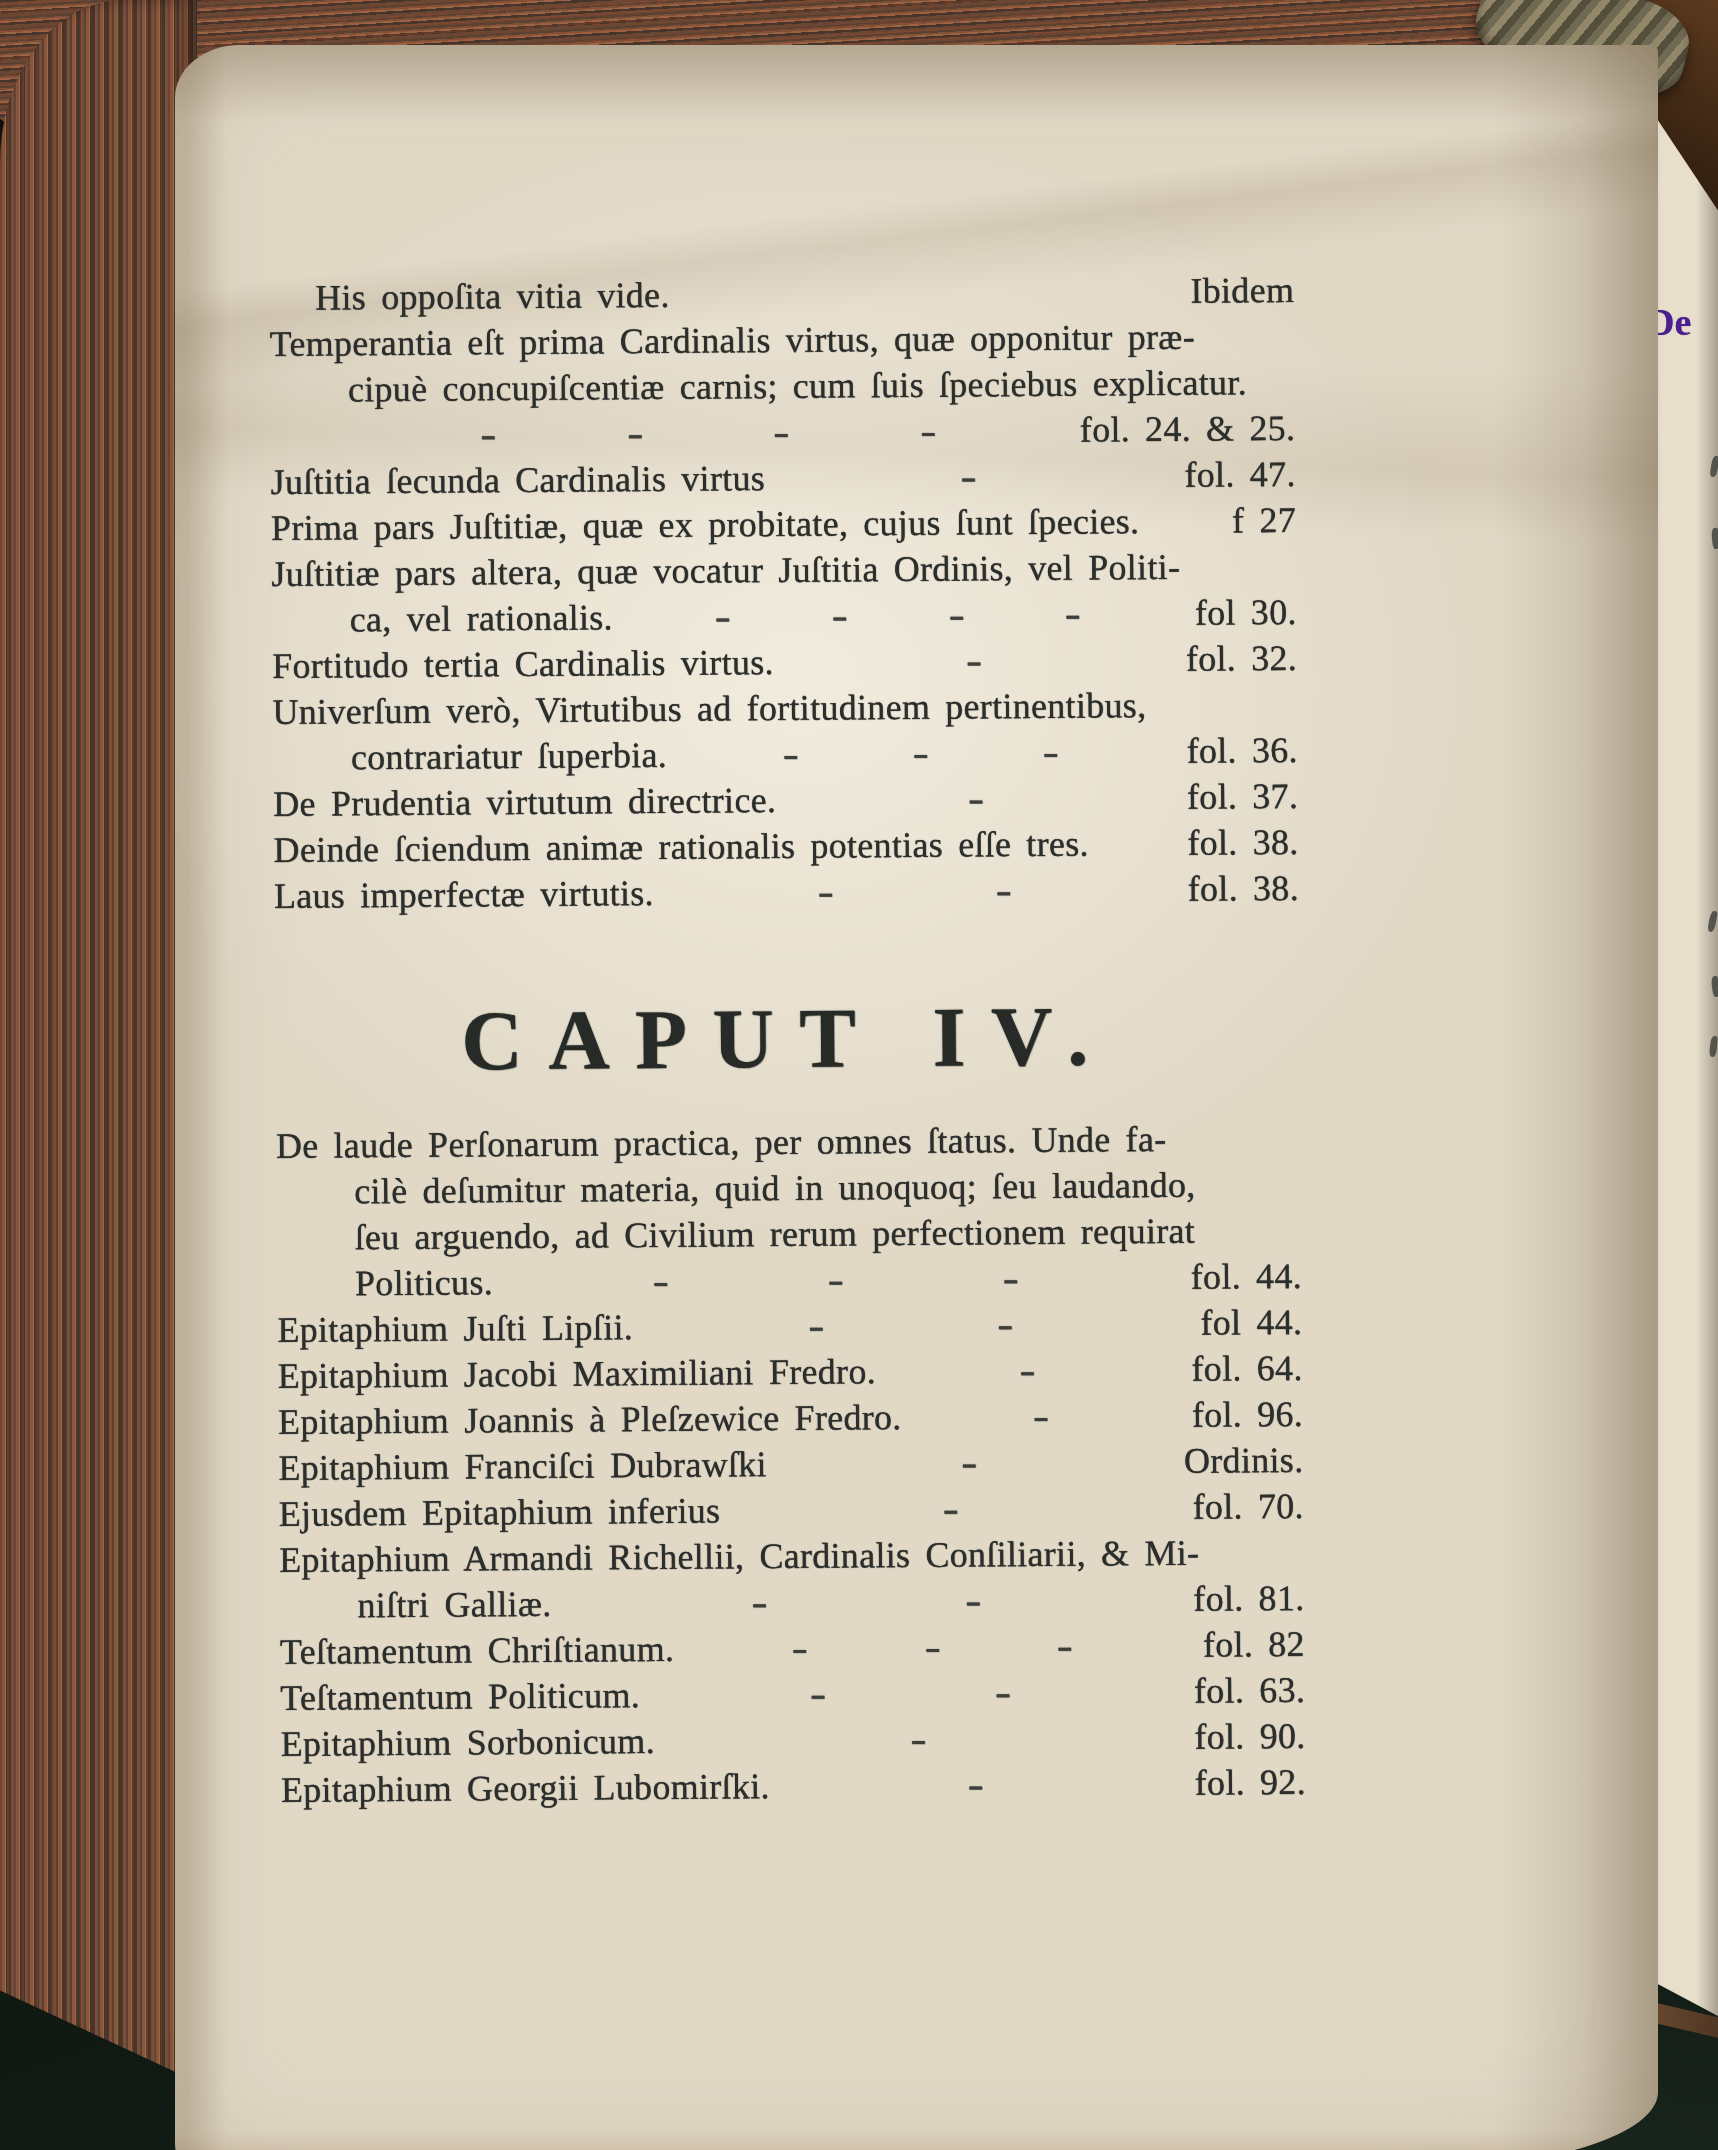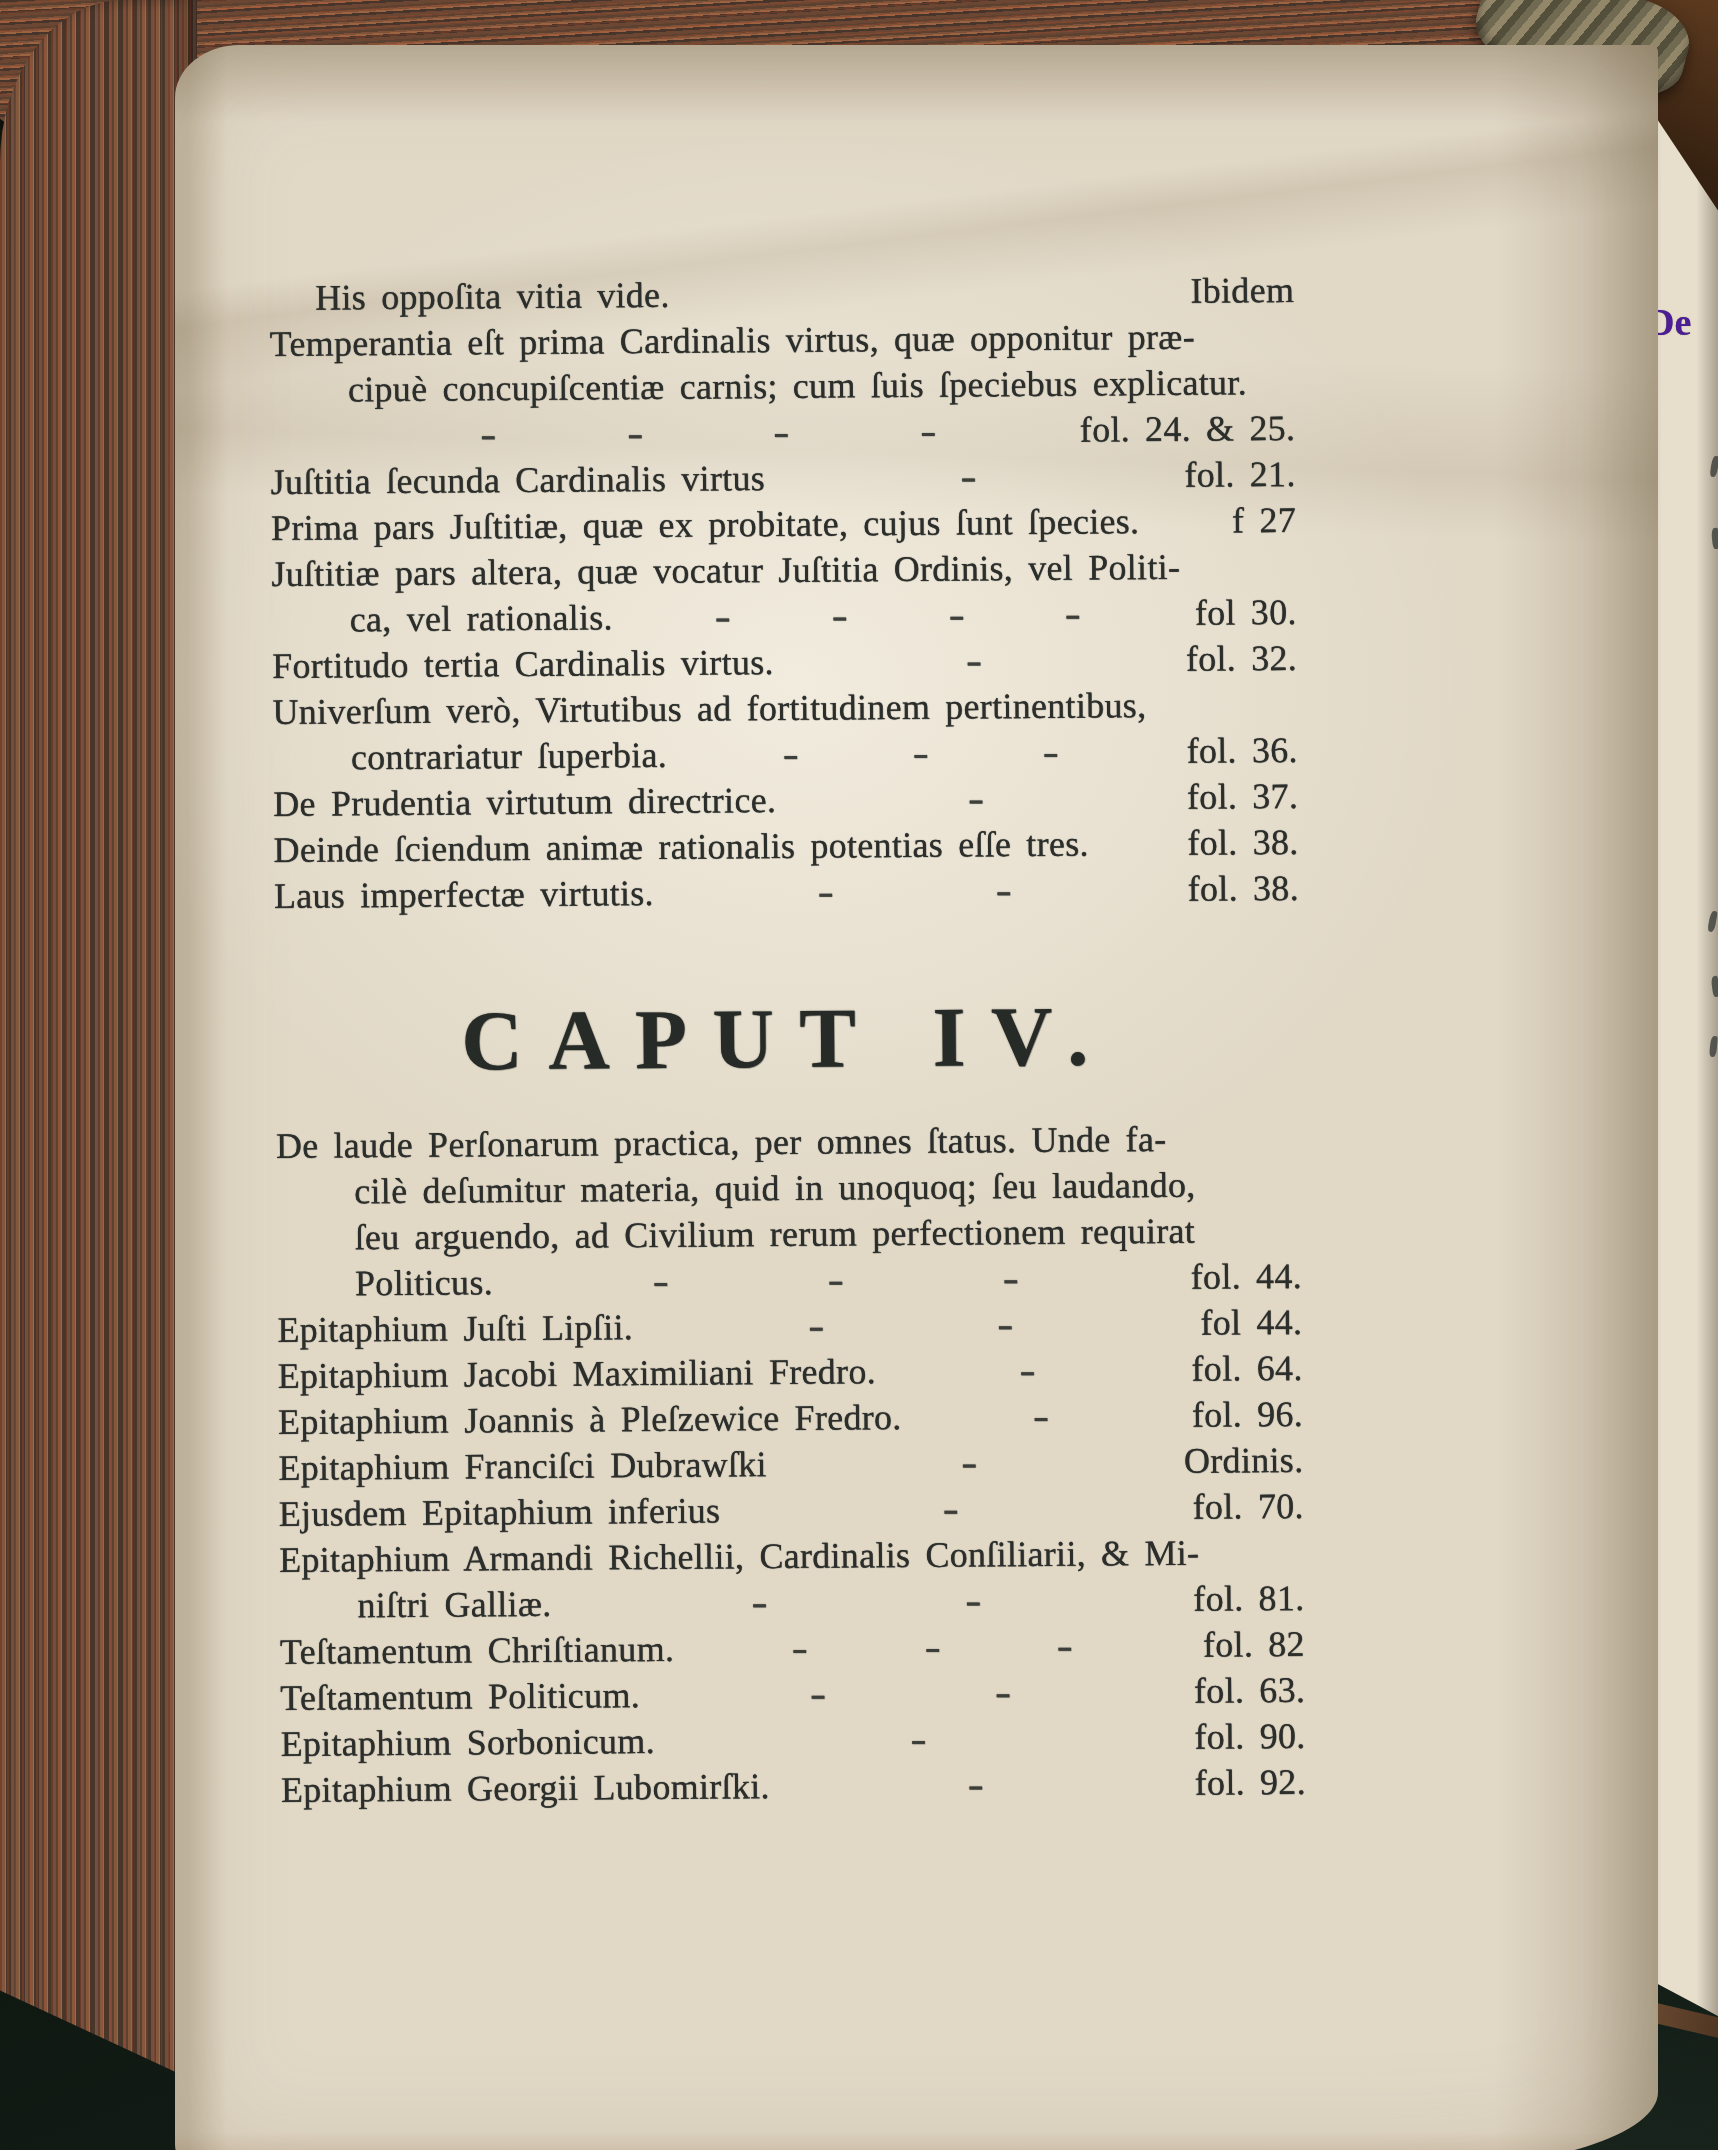--- a/index.html
+++ b/index.html
@@ -147,21 +147,21 @@
           <span class="dash">-</span>
           <span class="dash">-</span>
         </span>
         <span class="folio">fol. 24. &amp; 25.</span>
       </div>
       <div class="line flush">
         <span class="t">Juſtitia ſecunda Cardinalis virtus</span>
         <span class="dashes">
           <span class="dash">-</span>
         </span>
-        <span class="folio">fol. 21.</span>
+        <span class="folio">fol. 47.</span>
       </div>
       <div class="line flush">
         <span class="t">Prima pars Juſtitiæ, quæ ex probitate, cujus ſunt ſpecies.</span>
         <span class="spacer"></span>
         <span class="folio">f 27</span>
       </div>
       <div class="line flush">
         <span class="t">Juſtitiæ pars altera, quæ vocatur Juſtitia Ordinis, vel Politi-</span>
       </div>
       <div class="line hang">

